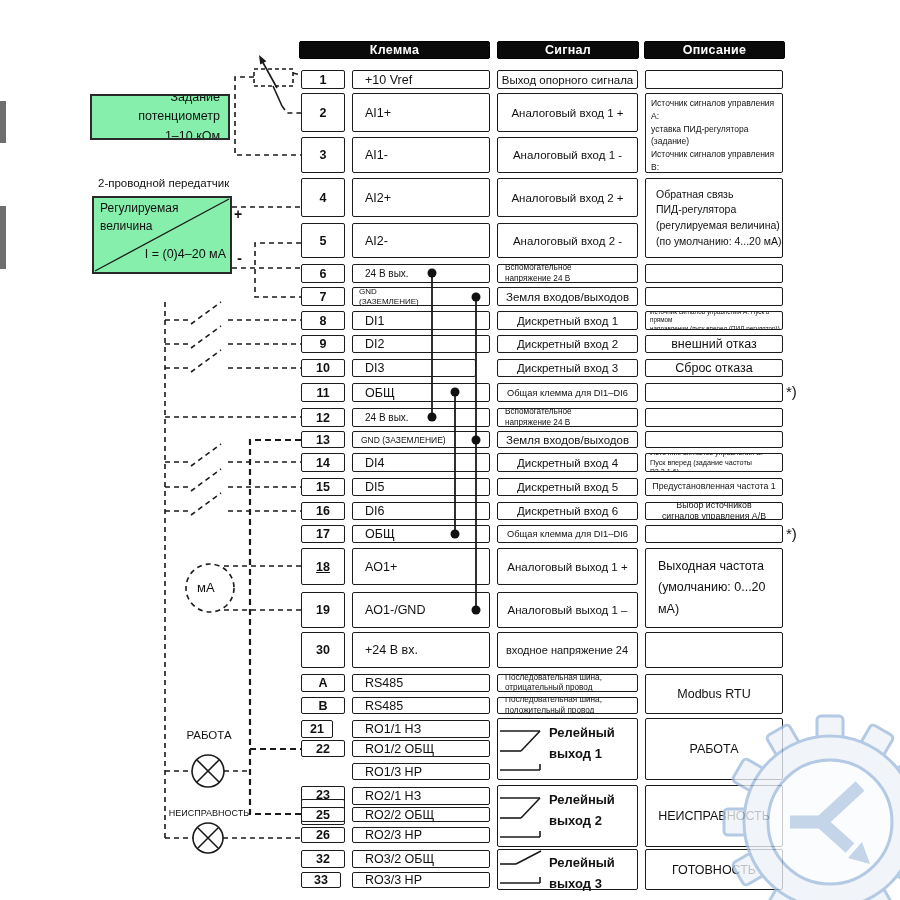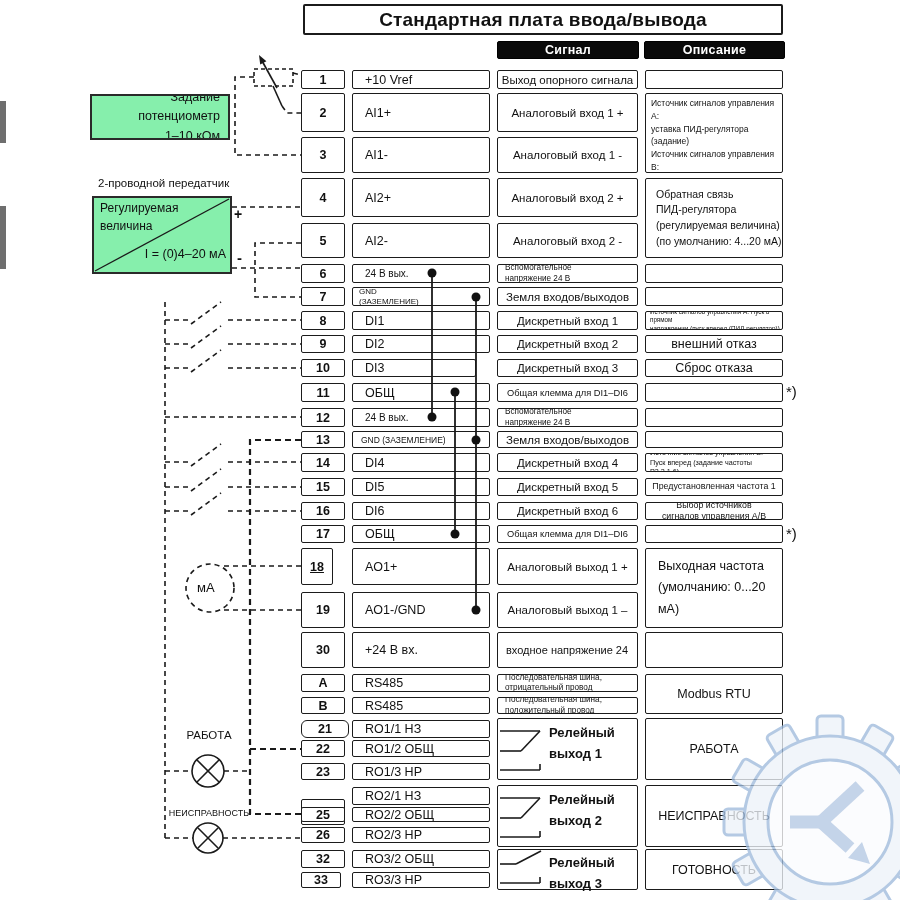--- a/index.html
+++ b/index.html
@@ -40,21 +40,21 @@
   .edgebar{position:absolute;left:0;width:6px;background:#6e6e6e;}
 </style>
 </head>
 <body>
 
 <div id="canvas">
 
   <div class="edgebar" style="top:101px;height:42px;"></div>
   <div class="edgebar" style="top:206px;height:63px;"></div>
 
-  <div class="box titlebox" style="left:303px;top:4px;width:480px;height:31px;">Стандартная плата ввода/вывода</div>
+  <div class="box hdr" style="left:299px;top:41px;width:191px;height:18px;">Клемма</div>
   <div class="box hdr" style="left:497px;top:41px;width:142px;height:18px;">Сигнал</div>
   <div class="box hdr" style="left:644px;top:41px;width:141px;height:18px;">Описание</div>
 
   <div class="box graybox gb-label" style="left:90px;top:94px;width:140px;height:46px;">Задание потенциометр
 1–10 кОм</div>
 
   <div class="plain" style="left:98px;top:177px;font-size:11.5px;">2-проводной передатчик</div>
   <div class="box graybox" style="left:92px;top:196px;width:140px;height:78px;"></div>
   <div class="plain" style="left:100px;top:201px;font-size:12px;">Регулируемая</div>
   <div class="plain" style="left:100px;top:219px;font-size:12px;">величина</div>
@@ -114,43 +114,43 @@
       <div class="box sig " style="left: 497px; top: 453px; width: 141px; height: 19px;">Дискретный вход 4</div>
       <div class="box num" style="left: 301px; top: 478px; width: 44px; height: 18px;">15</div>
       <div class="box name " style="left: 352px; top: 478px; width: 138px; height: 18px;">DI5</div>
       <div class="box sig " style="left: 497px; top: 478px; width: 141px; height: 18px;">Дискретный вход 5</div>
       <div class="box num" style="left: 301px; top: 502px; width: 44px; height: 18px;">16</div>
       <div class="box name " style="left: 352px; top: 502px; width: 138px; height: 18px;">DI6</div>
       <div class="box sig " style="left: 497px; top: 502px; width: 141px; height: 18px;">Дискретный вход 6</div>
       <div class="box num" style="left: 301px; top: 525px; width: 44px; height: 18px;">17</div>
       <div class="box name " style="left: 352px; top: 525px; width: 138px; height: 18px;">ОБЩ</div>
       <div class="box sig sig-com" style="left: 497px; top: 525px; width: 141px; height: 18px;">Общая клемма для DI1–DI6</div>
-      <div class="box num" style="left: 301px; top: 548px; width: 32px; height: 37px; text-decoration: underline;">18</div>
+      <div class="box num" style="left: 301px; top: 548px; width: 44px; height: 37px; text-decoration: underline;">18</div>
       <div class="box name " style="left: 352px; top: 548px; width: 138px; height: 37px;">AO1+</div>
       <div class="box sig " style="left: 497px; top: 548px; width: 141px; height: 37px;">Аналоговый выход 1 +</div>
       <div class="box num" style="left: 301px; top: 592px; width: 44px; height: 36px;">19</div>
       <div class="box name " style="left: 352px; top: 592px; width: 138px; height: 36px;">AO1-/GND</div>
       <div class="box sig " style="left: 497px; top: 592px; width: 141px; height: 36px;">Аналоговый выход 1 –</div>
       <div class="box num" style="left: 301px; top: 632px; width: 44px; height: 36px;">30</div>
       <div class="box name " style="left: 352px; top: 632px; width: 138px; height: 36px;">+24 В вх.</div>
       <div class="box sig sig-30" style="left: 497px; top: 632px; width: 141px; height: 36px;">Вспомогательное
 входное напряжение 24 В</div>
       <div class="box num" style="left: 301px; top: 674px; width: 44px; height: 18px;">A</div>
       <div class="box name " style="left: 352px; top: 674px; width: 138px; height: 18px;">RS485</div>
       <div class="box sig sig-sm" style="left: 497px; top: 674px; width: 141px; height: 18px;">Последовательная шина,
 отрицательный провод</div>
       <div class="box num" style="left: 301px; top: 697px; width: 44px; height: 17px;">B</div>
       <div class="box name " style="left: 352px; top: 697px; width: 138px; height: 17px;">RS485</div>
       <div class="box sig sig-sm" style="left: 497px; top: 697px; width: 141px; height: 17px;">Последовательная шина,
 положительный провод</div>
-      <div class="box num" style="left: 301px; top: 720px; width: 48px; height: 18px; border-radius: 6px;">21</div>
+      <div class="box num" style="left: 301px; top: 720px; width: 32px; height: 18px;">21</div>
       <div class="box name " style="left: 352px; top: 720px; width: 138px; height: 18px;">RO1/1 НЗ</div>
       <div class="box num" style="left: 301px; top: 740px; width: 44px; height: 17px;">22</div>
       <div class="box name " style="left: 352px; top: 740px; width: 138px; height: 17px;">RO1/2 ОБЩ</div>
-      <div class="box num" style="left: 301px; top: 763px; width: 44px; height: 17px;">23</div>
+      <div class="box num" style="left: 301px; top: 786px; width: 44px; height: 17px;">23</div>
       <div class="box name " style="left: 352px; top: 763px; width: 138px; height: 17px;">RO1/3 НР</div>
       <div class="box num" style="left: 301px; top: 787px; width: 44px; height: 26px; margin-top: 12px;">24</div>
       <div class="box name " style="left: 352px; top: 787px; width: 138px; height: 18px;">RO2/1 НЗ</div>
       <div class="box num" style="left: 301px; top: 807px; width: 44px; height: 15px;">25</div>
       <div class="box name " style="left: 352px; top: 807px; width: 138px; height: 15px;">RO2/2 ОБЩ</div>
       <div class="box num" style="left: 301px; top: 827px; width: 44px; height: 16px;">26</div>
       <div class="box name " style="left: 352px; top: 827px; width: 138px; height: 16px;">RO2/3 НР</div>
       <div class="box num" style="left: 301px; top: 850px; width: 44px; height: 18px;">32</div>
       <div class="box name " style="left: 352px; top: 850px; width: 138px; height: 18px;">RO3/2 ОБЩ</div>
       <div class="box num" style="left: 301px; top: 872px; width: 40px; height: 16px;">33</div>

